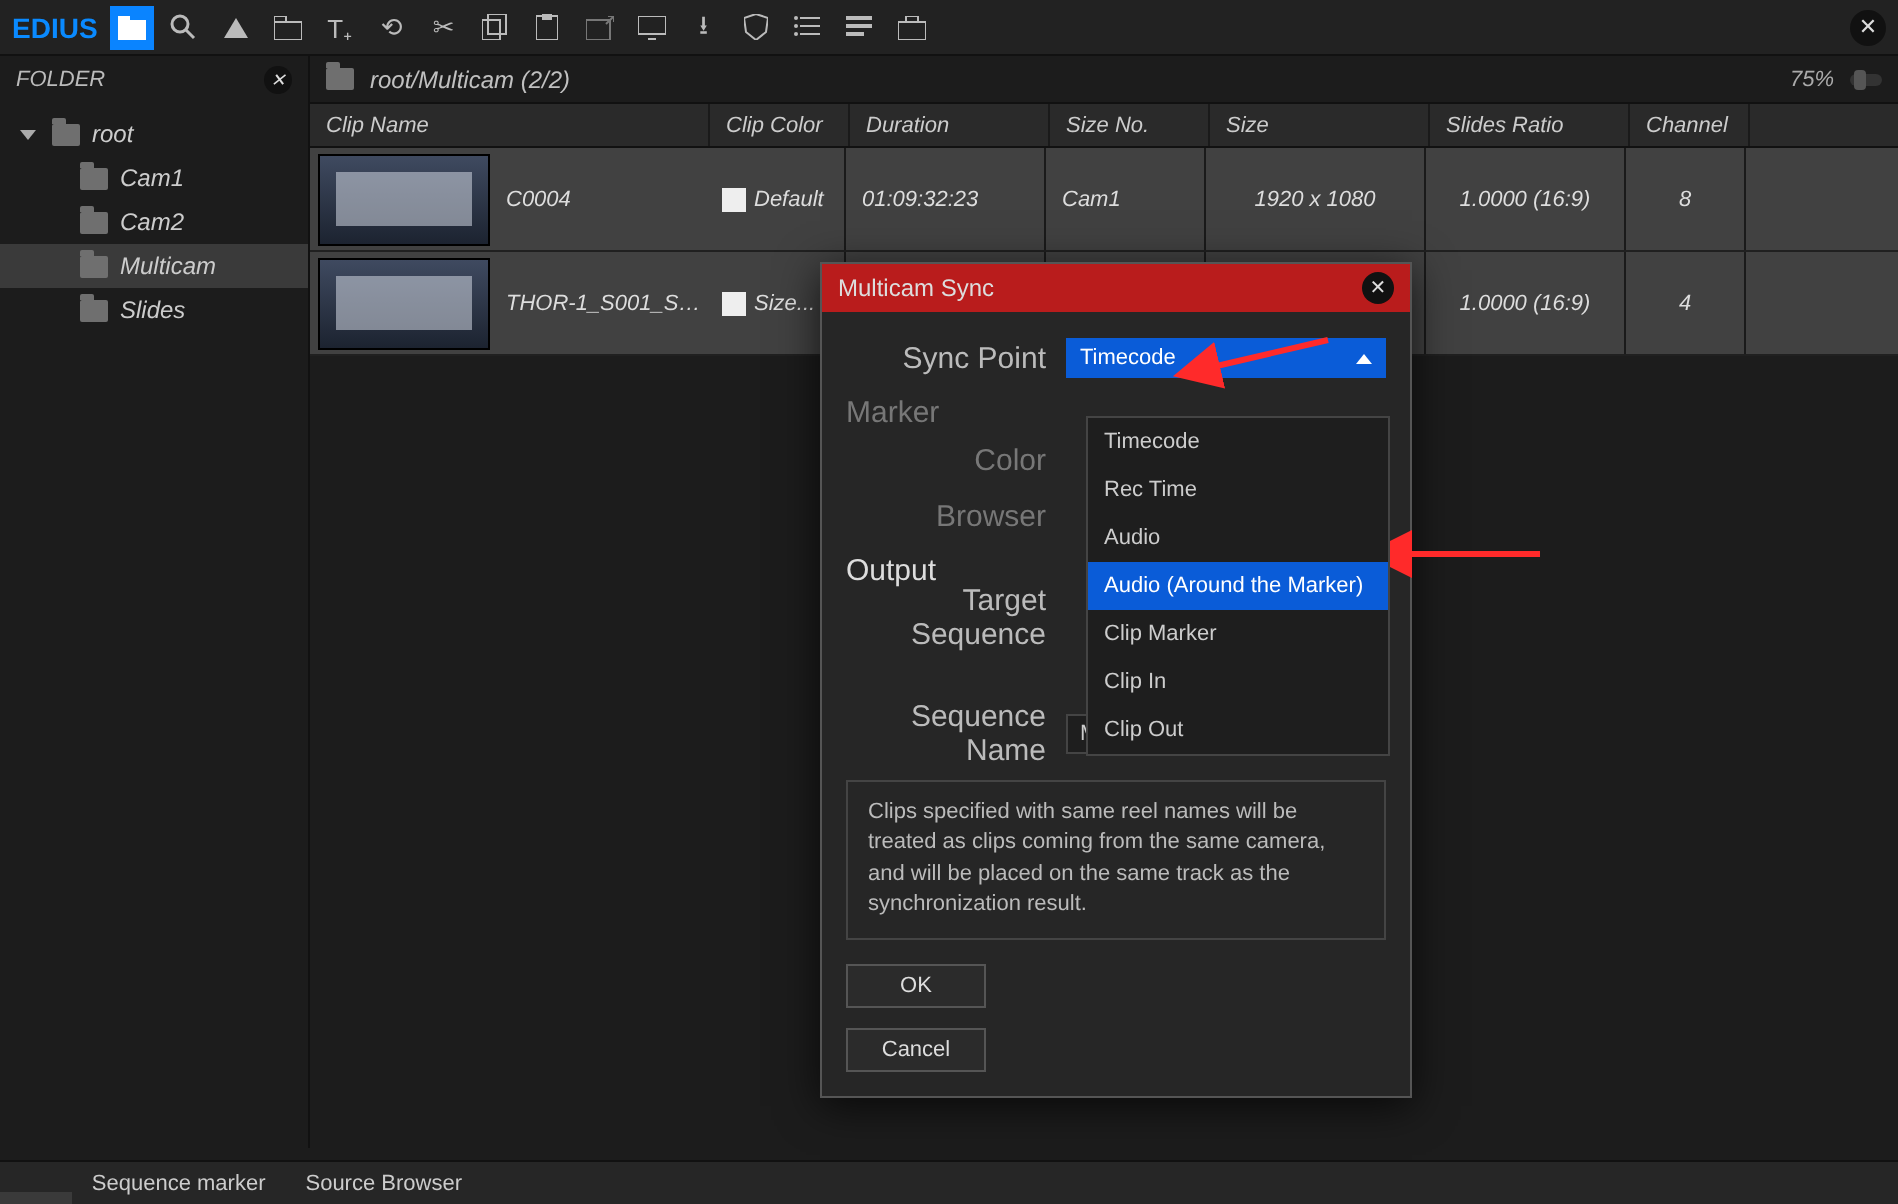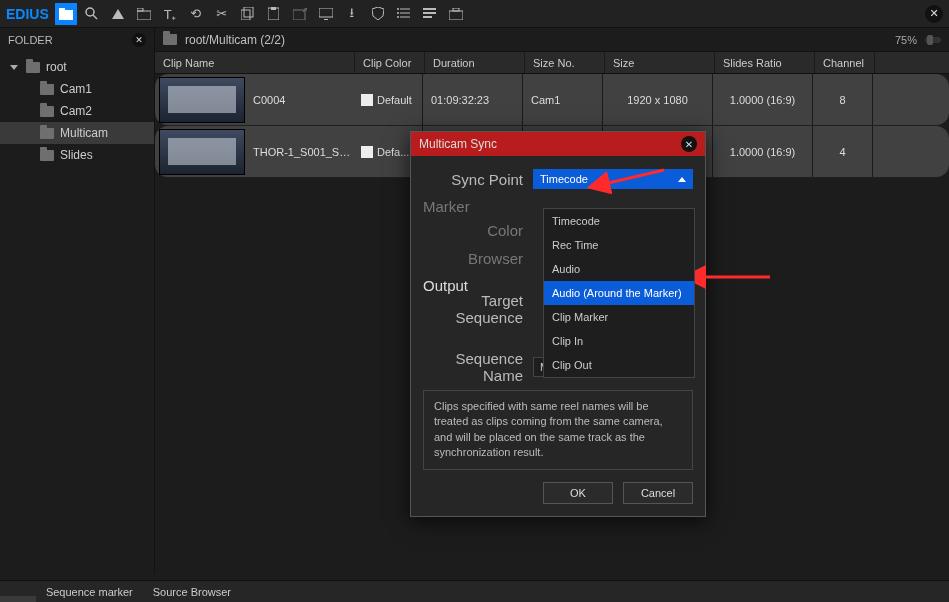--- a/index.html
+++ b/index.html
@@ -28,21 +28,21 @@
     margin: 0 2px; color: #bbb; font-size: 13px;
     background: transparent;
   }
   .tb-icon.active { background: #0a84ff; color: #fff; }
   .titlebar .spacer { flex: 1; }
   .close-x {
     width: 18px; height: 18px; border-radius: 50%;
     background: #111; color: #ddd; display:flex;align-items:center;justify-content:center;
     font-size: 11px;
   }
-  .main { display: flex; height: 546px; }
+  .main { display: flex; height: 546px; font-style: italic; }
   .sidebar {
     width: 155px;
     background: #1c1c1c;
     border-right: 1px solid #111;
   }
   .sidebar-hdr {
     height: 24px; display:flex; align-items:center; justify-content: space-between;
     padding: 0 8px; font-size: 11px; color: #bbb;
   }
   .tree { padding: 4px 0; }
@@ -63,21 +63,21 @@
   .zoom { margin-left:auto; display:flex; align-items:center; gap:8px; color:#aaa; font-size:11px;}
   .zoom-track { width:16px; height:6px; background:#333; border-radius:3px; position:relative;}
   .zoom-thumb { position:absolute; left:2px; top:-2px; width:6px; height:10px; background:#555; border-radius:2px;}
   .table-head {
     height:22px; display:flex; align-items:center; background:#2a2a2a;
     border-bottom:1px solid #111; font-size:11px; color:#ccc;
   }
   .col { padding:0 8px; border-right:1px solid #1a1a1a; height:100%; display:flex;align-items:center;}
   .c-name{width:200px;} .c-color{width:70px;} .c-dur{width:100px;} .c-reel{width:80px;}
   .c-size{width:110px;} .c-ar{width:100px;} .c-chan{width:60px;}
-  .row { height:52px; display:flex; align-items:center; background:#414141; border-bottom:1px solid #202020; color:#ddd; font-size:11px;border-radius:13px;}
+  .row { height:52px; display:flex; align-items:center; background:#414141; border-bottom:1px solid #202020; color:#ddd; font-size:11px;}
   .thumb { width:86px; height:46px; margin:0 4px; background:linear-gradient(#3f4a60,#1c2330); border:1px solid #000; position:relative;}
   .thumb::after{content:'';position:absolute;left:10%;right:10%;top:20%;bottom:20%;background:rgba(210,215,225,.55);}
   .clip-name{width:104px; padding-left:4px; white-space:nowrap; overflow:hidden; text-overflow:ellipsis;}
   .colorchip{width:12px;height:12px;background:#eee;margin-right:4px;display:inline-block;}
 
   .dialog {
     position:absolute; left:410px; top:131px; width:296px;
     background:#262626; border:1px solid #555; box-shadow:0 4px 20px rgba(0,0,0,.7);
   }
   .dlg-title {
@@ -97,21 +97,21 @@
   .dlg-field.drop.sel::after{border-bottom:5px solid #fff;border-top:none;}
   .dropdown {
     position:absolute; left:132px; top:52px; width:152px; background:#1e1e1e; border:1px solid #444;
     z-index:5;
   }
   .dd-item{height:24px;display:flex;align-items:center;padding:0 8px;color:#ccc;font-size:11px;}
   .dd-item.hi{background:#0a5cd8;color:#fff;}
   .info-box{
     margin-top:10px; padding:8px 10px; border:1px solid #444; color:#bbb; font-size:11px; line-height:1.4;
   }
-  .dlg-btns{ display:flex; justify-content:flex-end; gap:10px; margin-top:12px;}
+  .dlg-btns{ display:flex; justify-content:flex-end; gap:10px; margin-top:12px;flex-direction:column;}
   .btn{ width:70px; height:22px; background:#2b2b2b; border:1px solid #555; color:#ddd; font-size:11px; display:flex;align-items:center;justify-content:center;}
 
   .arrow { position:absolute; pointer-events:none; }
   .arrow svg { overflow:visible; }
 
   .bottombar{
     position:absolute; left:0; bottom:0; right:0; height:22px;
     background:#262626; display:flex; align-items:center; gap:0; font-size:11px;
     border-top:1px solid #111;
   }
@@ -268,21 +268,21 @@
       <div class="col c-reel">Cam1</div>
       <div class="col c-size" style="justify-content:center;">1920 x 1080</div>
       <div class="col c-ar" style="justify-content:center;">1.0000 (16:9)</div>
       <div class="col c-chan" style="justify-content:center;">8</div>
     </div>
     <div class="row">
       <div class="thumb"></div>
       <div class="clip-name">THOR-1_S001_S0...</div>
       <div class="col c-color">
           <span class="colorchip"></span>
-          <span>Defa...</span>
+          <span>Size...</span>
         </div>
       <div class="col c-dur"></div>
       <div class="col c-reel"></div>
       <div class="col c-size" style="justify-content:center;"></div>
       <div class="col c-ar" style="justify-content:center;">1.0000 (16:9)</div>
       <div class="col c-chan" style="justify-content:center;">4</div>
     </div>
   </div>
 </div>
 

